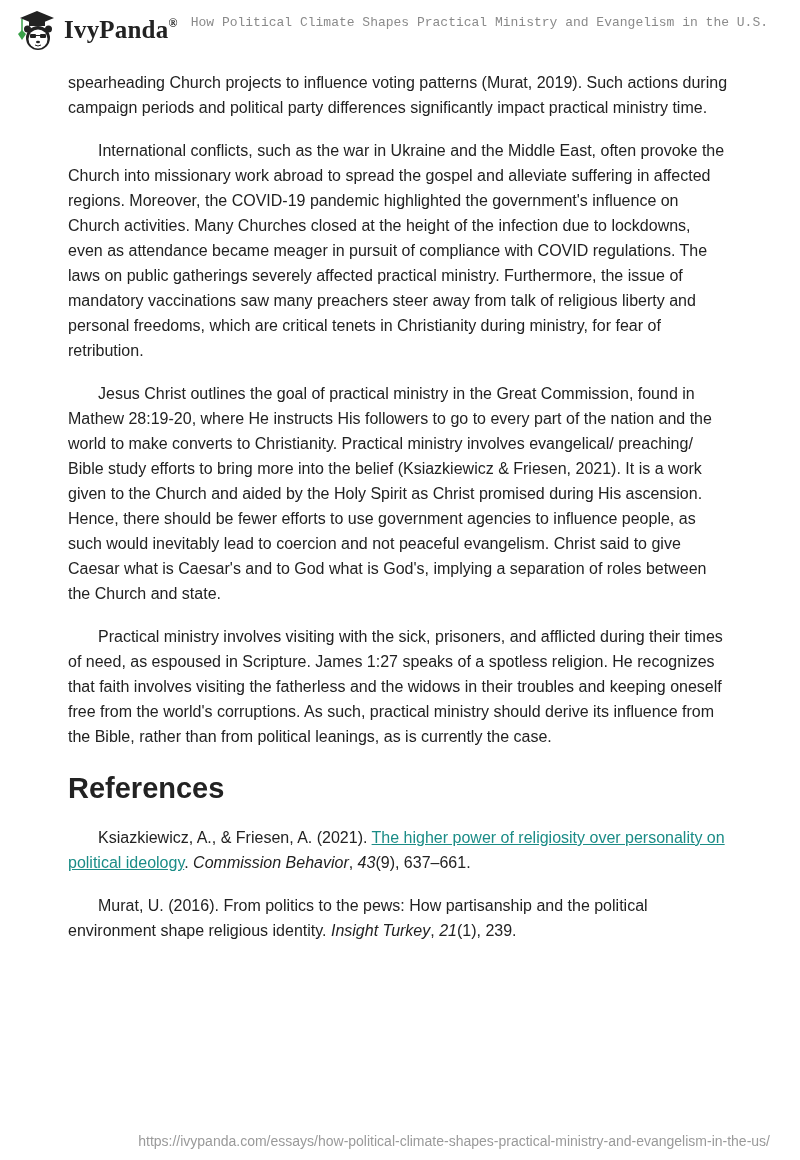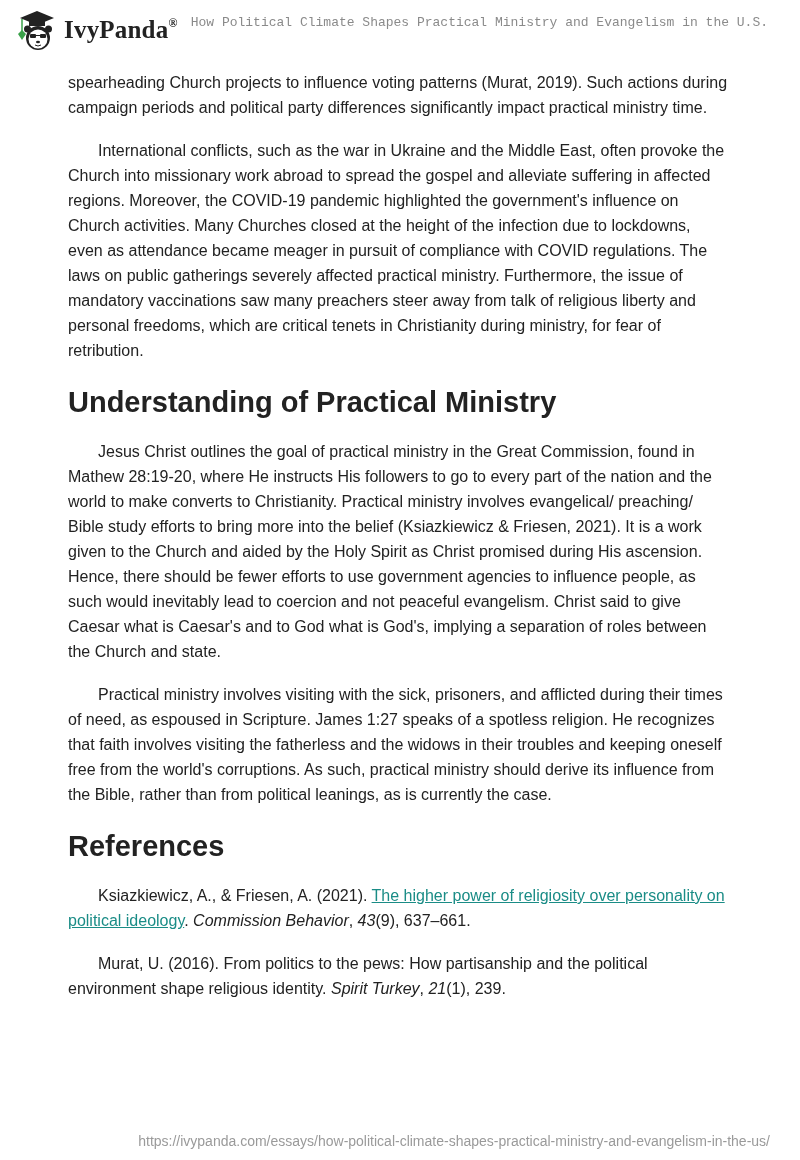--- a/index.html
+++ b/index.html
@@ -43,21 +43,20 @@
       </svg>
     </span>
     <span class="logo-text"><span>IvyPanda</span><sup>®</sup></span>
   </div>
   <div class="doc-title">How Political Climate Shapes Practical Ministry and Evangelism in the U.S.</div>
 </div>
 
 <div class="content">
   <p class="first">spearheading Church projects to influence voting patterns (Murat, 2019). Such actions during campaign periods and political party differences significantly impact practical ministry time.</p>
   <p class="indent">International conflicts, such as the war in Ukraine and the Middle East, often provoke the Church into missionary work abroad to spread the gospel and alleviate suffering in affected regions. Moreover, the COVID-19 pandemic highlighted the government's influence on Church activities. Many Churches closed at the height of the infection due to lockdowns, even as attendance became meager in pursuit of compliance with COVID regulations. The laws on public gatherings severely affected practical ministry. Furthermore, the issue of mandatory vaccinations saw many preachers steer away from talk of religious liberty and personal freedoms, which are critical tenets in Christianity during ministry, for fear of retribution.</p>
-  <h2>Understanding of Practical Ministry</h2>
   <p class="indent">Jesus Christ outlines the goal of practical ministry in the Great Commission, found in Mathew 28:19-20, where He instructs His followers to go to every part of the nation and the world to make converts to Christianity. Practical ministry involves evangelical/ preaching/ Bible study efforts to bring more into the belief (Ksiazkiewicz &amp; Friesen, 2021). It is a work given to the Church and aided by the Holy Spirit as Christ promised during His ascension. Hence, there should be fewer efforts to use government agencies to influence people, as such would inevitably lead to coercion and not peaceful evangelism. Christ said to give Caesar what is Caesar's and to God what is God's, implying a separation of roles between the Church and state.</p>
   <p class="indent">Practical ministry involves visiting with the sick, prisoners, and afflicted during their times of need, as espoused in Scripture. James 1:27 speaks of a spotless religion. He recognizes that faith involves visiting the fatherless and the widows in their troubles and keeping oneself free from the world's corruptions. As such, practical ministry should derive its influence from the Bible, rather than from political leanings, as is currently the case.</p>
   <h2>References</h2>
   <p class="indent"><span>Ksiazkiewicz, A., &amp; Friesen, A. (2021). </span><a class="ref-link" href="#">The higher power of religiosity over personality on political ideology</a><span>. </span><i>Commission Behavior</i><span>, </span><i>43</i><span>(9), 637–661.</span></p>
-  <p class="indent"><span>Murat, U. (2016). </span><span>From politics to the pews: How partisanship and the political environment shape religious identity. </span><i>Spirit Turkey</i><span>, </span><i>21</i><span>(1), 239.</span></p>
+  <p class="indent"><span>Murat, U. (2016). </span><span>From politics to the pews: How partisanship and the political environment shape religious identity. </span><i>Insight Turkey</i><span>, </span><i>21</i><span>(1), 239.</span></p>
 </div>
 
 <div class="footer-url">https://ivypanda.com/essays/how-political-climate-shapes-practical-ministry-and-evangelism-in-the-us/</div>
 
 </body></html>

